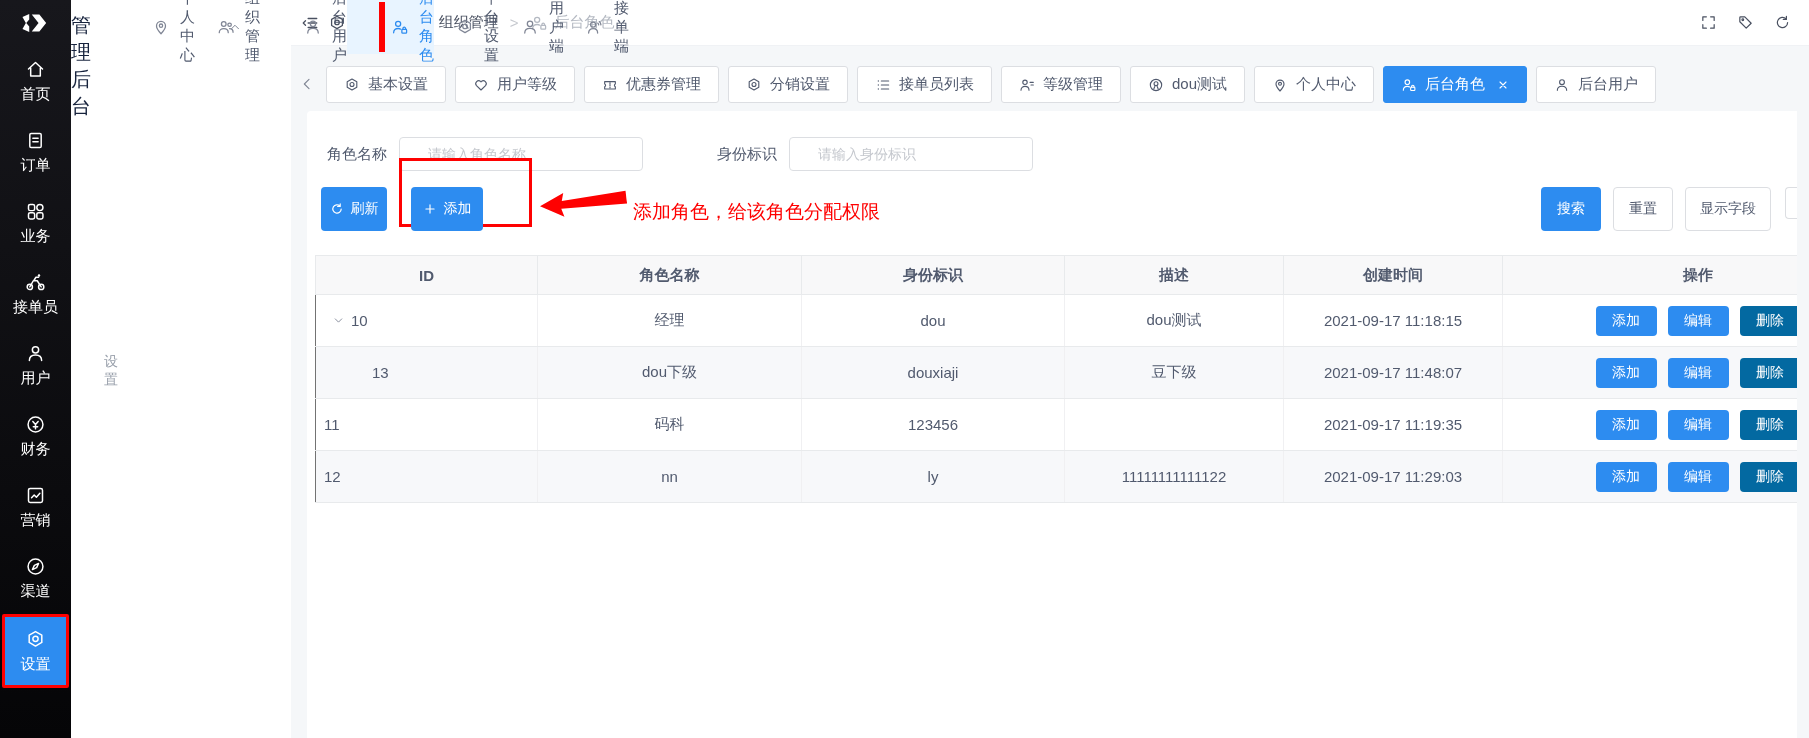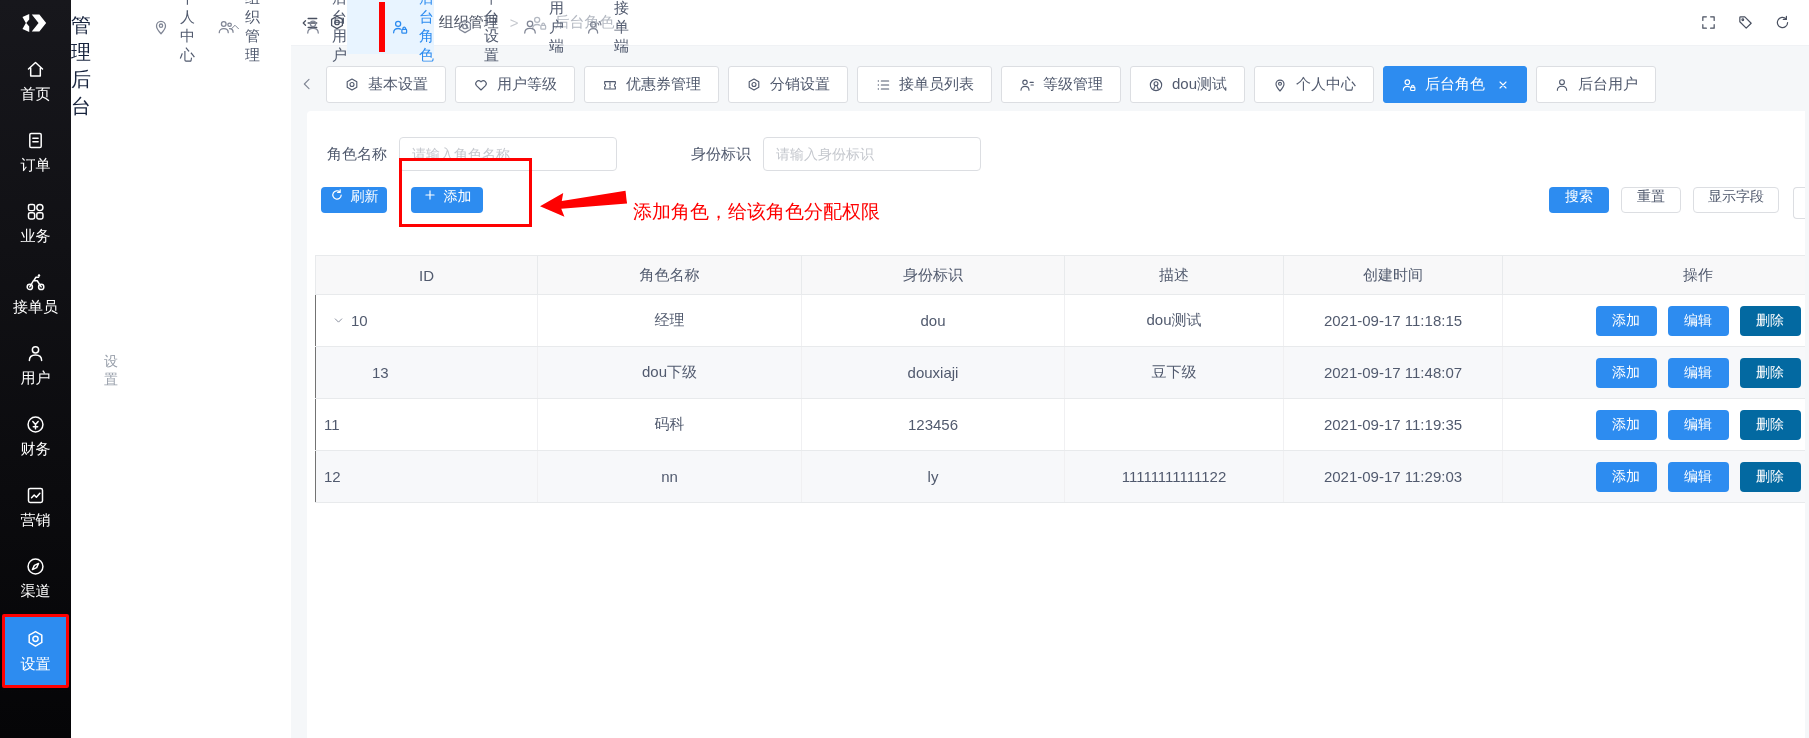--- a/index.html
+++ b/index.html
@@ -40,43 +40,43 @@
   .top-icons .ic { width: 17px; height: 17px; cursor: pointer; }
 
   .tabbar { padding: 20px 10px 0 8px; display: flex; gap: 9px; align-items: flex-start; flex: none; overflow: hidden; }
   .tab-arrow { width: 16px; height: 16px; color: #808695; margin: 10px 2px 0 0; cursor: pointer; }
   .tab { height: 37px; padding: 0 17px; background: #fff; border: 1px solid #dcdee2; border-radius: 3px; display: inline-flex; align-items: center; gap: 8px; font-size: 15px; color: #515a6e; white-space: nowrap; cursor: pointer; flex: none; }
   .tab .ic { width: 16px; height: 16px; }
   .tab.active { background: #2d8cf0; border-color: #2d8cf0; color: #fff; }
   .tab .x { width: 12px; height: 12px; margin-left: 4px; stroke-width: 2.2; }
 
   
-  .content { flex: 1; margin: 8px 4px 0 16px; background: #fff; border-radius: 4px 0 0 0; padding: 26px 0 0 8px; position: relative; overflow: hidden; }
+  .content { flex: 1; margin: 8px 12px 0 16px; background: #fff; border-radius: 4px 0 0 0; padding: 26px 0 0 8px; position: relative; overflow: hidden; }
   .filter-row { display: flex; align-items: center; padding-left: 12px; height: 34px; }
   .filter-label { font-size: 15px; color: #515a6e; margin-right: 12px; }
-  .filter-input { width: 218px; height: 34px; border: 1px solid #dcdee2; border-radius: 4px; padding: 0 12px; font-size: 14px; color: #515a6e; outline: none; font-family: inherit; }
+  .filter-input { width: 244px; height: 34px; border: 1px solid #dcdee2; border-radius: 4px; padding: 0 28px; font-size: 14px; color: #515a6e; outline: none; font-family: inherit; }
   .filter-input::placeholder { color: #c5c8ce; }
   .gap2 { margin-left: 74px; }
 
   .action-row { position: relative; height: 52px; margin-top: 16px; z-index: 2; }
-  .btn { display: inline-flex; align-items: flex-start; justify-content: center; gap: 7px; height: 26px; border-radius: 4px; font-size: 14px; border: 1px solid transparent; cursor: pointer; font-family: inherit; }
+  .btn { display: inline-flex; align-items: center; justify-content: center; gap: 7px; height: 44px; border-radius: 4px; font-size: 14px; border: 1px solid transparent; cursor: pointer; font-family: inherit; }
   .btn-primary { background: #2d8cf0; color: #fff; }
   .btn-plain { background: #fff; color: #515a6e; border-color: #dcdee2; }
   .btn .ic { width: 14px; height: 14px; stroke-width: 2; }
   .pos-refresh { position: absolute; left: 6px; top: 0; width: 66px; }
   .pos-add { position: absolute; left: 96px; top: 0; width: 72px; }
   .red-frame { position: absolute; left: 84px; top: -29px; width: 133px; height: 69px; border: 3px solid #fe0101; pointer-events: none; }
   .ann-arrow { position: absolute; left: 224px; top: 1px; width: 88px; height: 30px; transform: rotate(-3deg); }
   .ann-text { position: absolute; left: 318px; top: 12px; font-size: 19px; color: #fe0101; white-space: nowrap; }
   .action-right { position: absolute; right: 26px; top: 0; display: flex; gap: 12px; }
   .action-right .btn { min-width: 60px; padding: 0 14px; }
   .btn-sliver { position: absolute; right: 0; top: 0; width: 12px; height: 32px; background: #fff; border: 1px solid #dcdee2; border-right: none; border-radius: 4px 0 0 4px; }
 
   table.grid { border-collapse: collapse; table-layout: fixed; width: 1578px; margin-top: 16px; }
-  .grid th { background: #f8f8f9; height: 39px; font-size: 15px; font-weight: 400; color: #515a6e; border: 1px solid #e8eaec; }
+  .grid th { background: #f8f8f9; height: 39px; font-size: 15px; font-weight: 700; color: #515a6e; border: 1px solid #e8eaec; }
   .grid td { height: 52px; text-align: center; font-size: 15px; color: #515a6e; border-bottom: 1px solid #e8eaec; border-right: 1px solid #f0f0f2; }
   .grid td:first-child { border-left: 1px solid #737373; }
   .grid tr.stripe td { background: #f7f8fa; }
   .id-cell { text-align: left !important; padding-left: 8px; }
   .id-indent1 { padding-left: 16px; }
   .id-indent2 { padding-left: 56px; }
   .expander { width: 13px; height: 13px; color: #808695; vertical-align: -1px; margin-right: 6px; cursor: pointer; }
   .ops { display: flex; gap: 11px; justify-content: center; }
   .op-btn { height: 30px; width: 61px; border: none; border-radius: 4px; color: #fff; font-size: 14px; cursor: pointer; font-family: inherit; }
   .op-add, .op-edit { background: #2d8cf0; }

